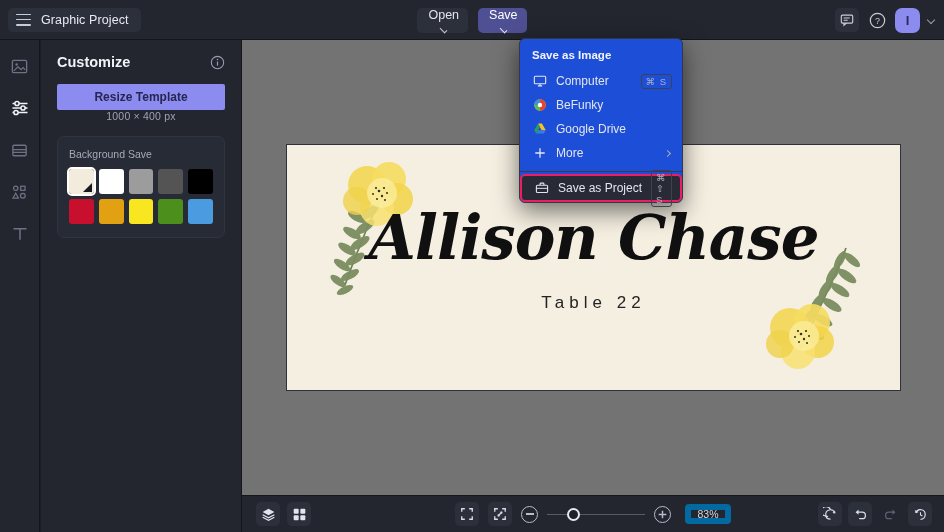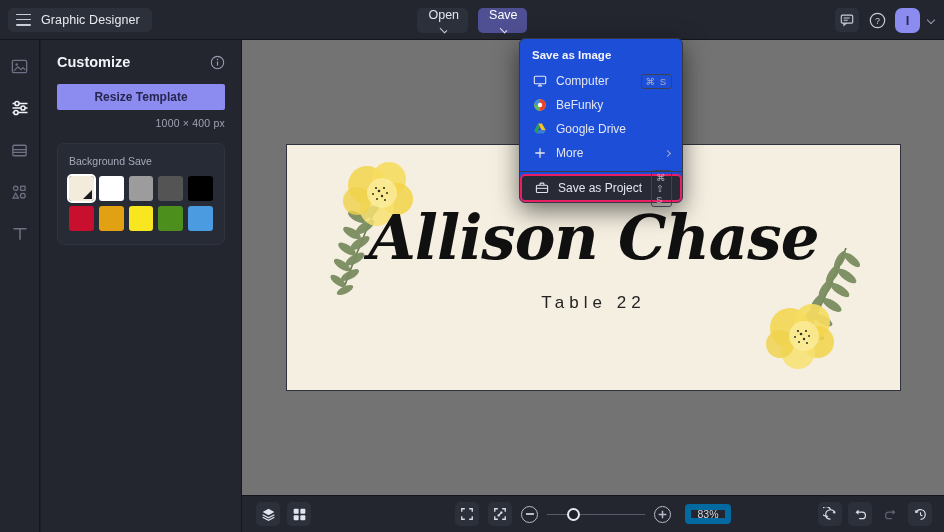--- a/index.html
+++ b/index.html
@@ -79,21 +79,21 @@
     background: #23262f; border-right: 1px solid #14161d;
     padding: 14px 16px 0 16px;
   }
   .panel-head { display: flex; align-items: center; justify-content: space-between; margin-bottom: 14px; }
   .panel-title { font-size: 14.5px; font-weight: bold; color: #f1f2f7; }
   .resize-btn {
     width: 100%; height: 26px; border-radius: 2px; background: #8b8bf0;
     color: #262650; font-size: 12px; font-weight: bold;
     display: flex; align-items: center; justify-content: center; cursor: pointer; border: none;
   }
-  .dims { text-align: right; font-size: 10.5px; color: #9fa2b4; margin-top: 7px; letter-spacing: .2px; }
+  .dims { text-align: center; font-size: 10.5px; color: #9fa2b4; letter-spacing: .2px; }
   .bg-card {
     margin-top: 14px; background: #272b36; border: 1px solid #31343f;
     border-radius: 7px; padding: 11px 11px 13px 11px;
   }
   .bg-label { font-size: 10.5px; color: #a6a9ba; margin-bottom: 9px; }
   .swatches { display: grid; grid-template-columns: repeat(5, 1fr); gap: 5px; }
   .sw { height: 25px; border-radius: 3px; position: relative; cursor: pointer; }
   .sw.sel { outline: 2px solid #ffffff; outline-offset: 0px; }
   .sw .corner {
     position: absolute; right: 2px; bottom: 2px; width: 0; height: 0;
@@ -187,21 +187,21 @@
 
 <div class="app">
 
   <div class="topbar">
     <div class="brand">
       <span class="hamburger">
         <i></i>
           <i></i>
           <i></i>
       </span>
-      <span class="brand-label">Graphic Designer</span>
+      <span class="brand-label">Graphic Project</span>
     </div>
 
     <div class="topcenter">
       <button class="btn-open">
         <span>Open</span>
         <span class="chev"></span>
       </button>
       <button class="btn-save">
         <span>Save</span>
         <span class="chev"></span>

